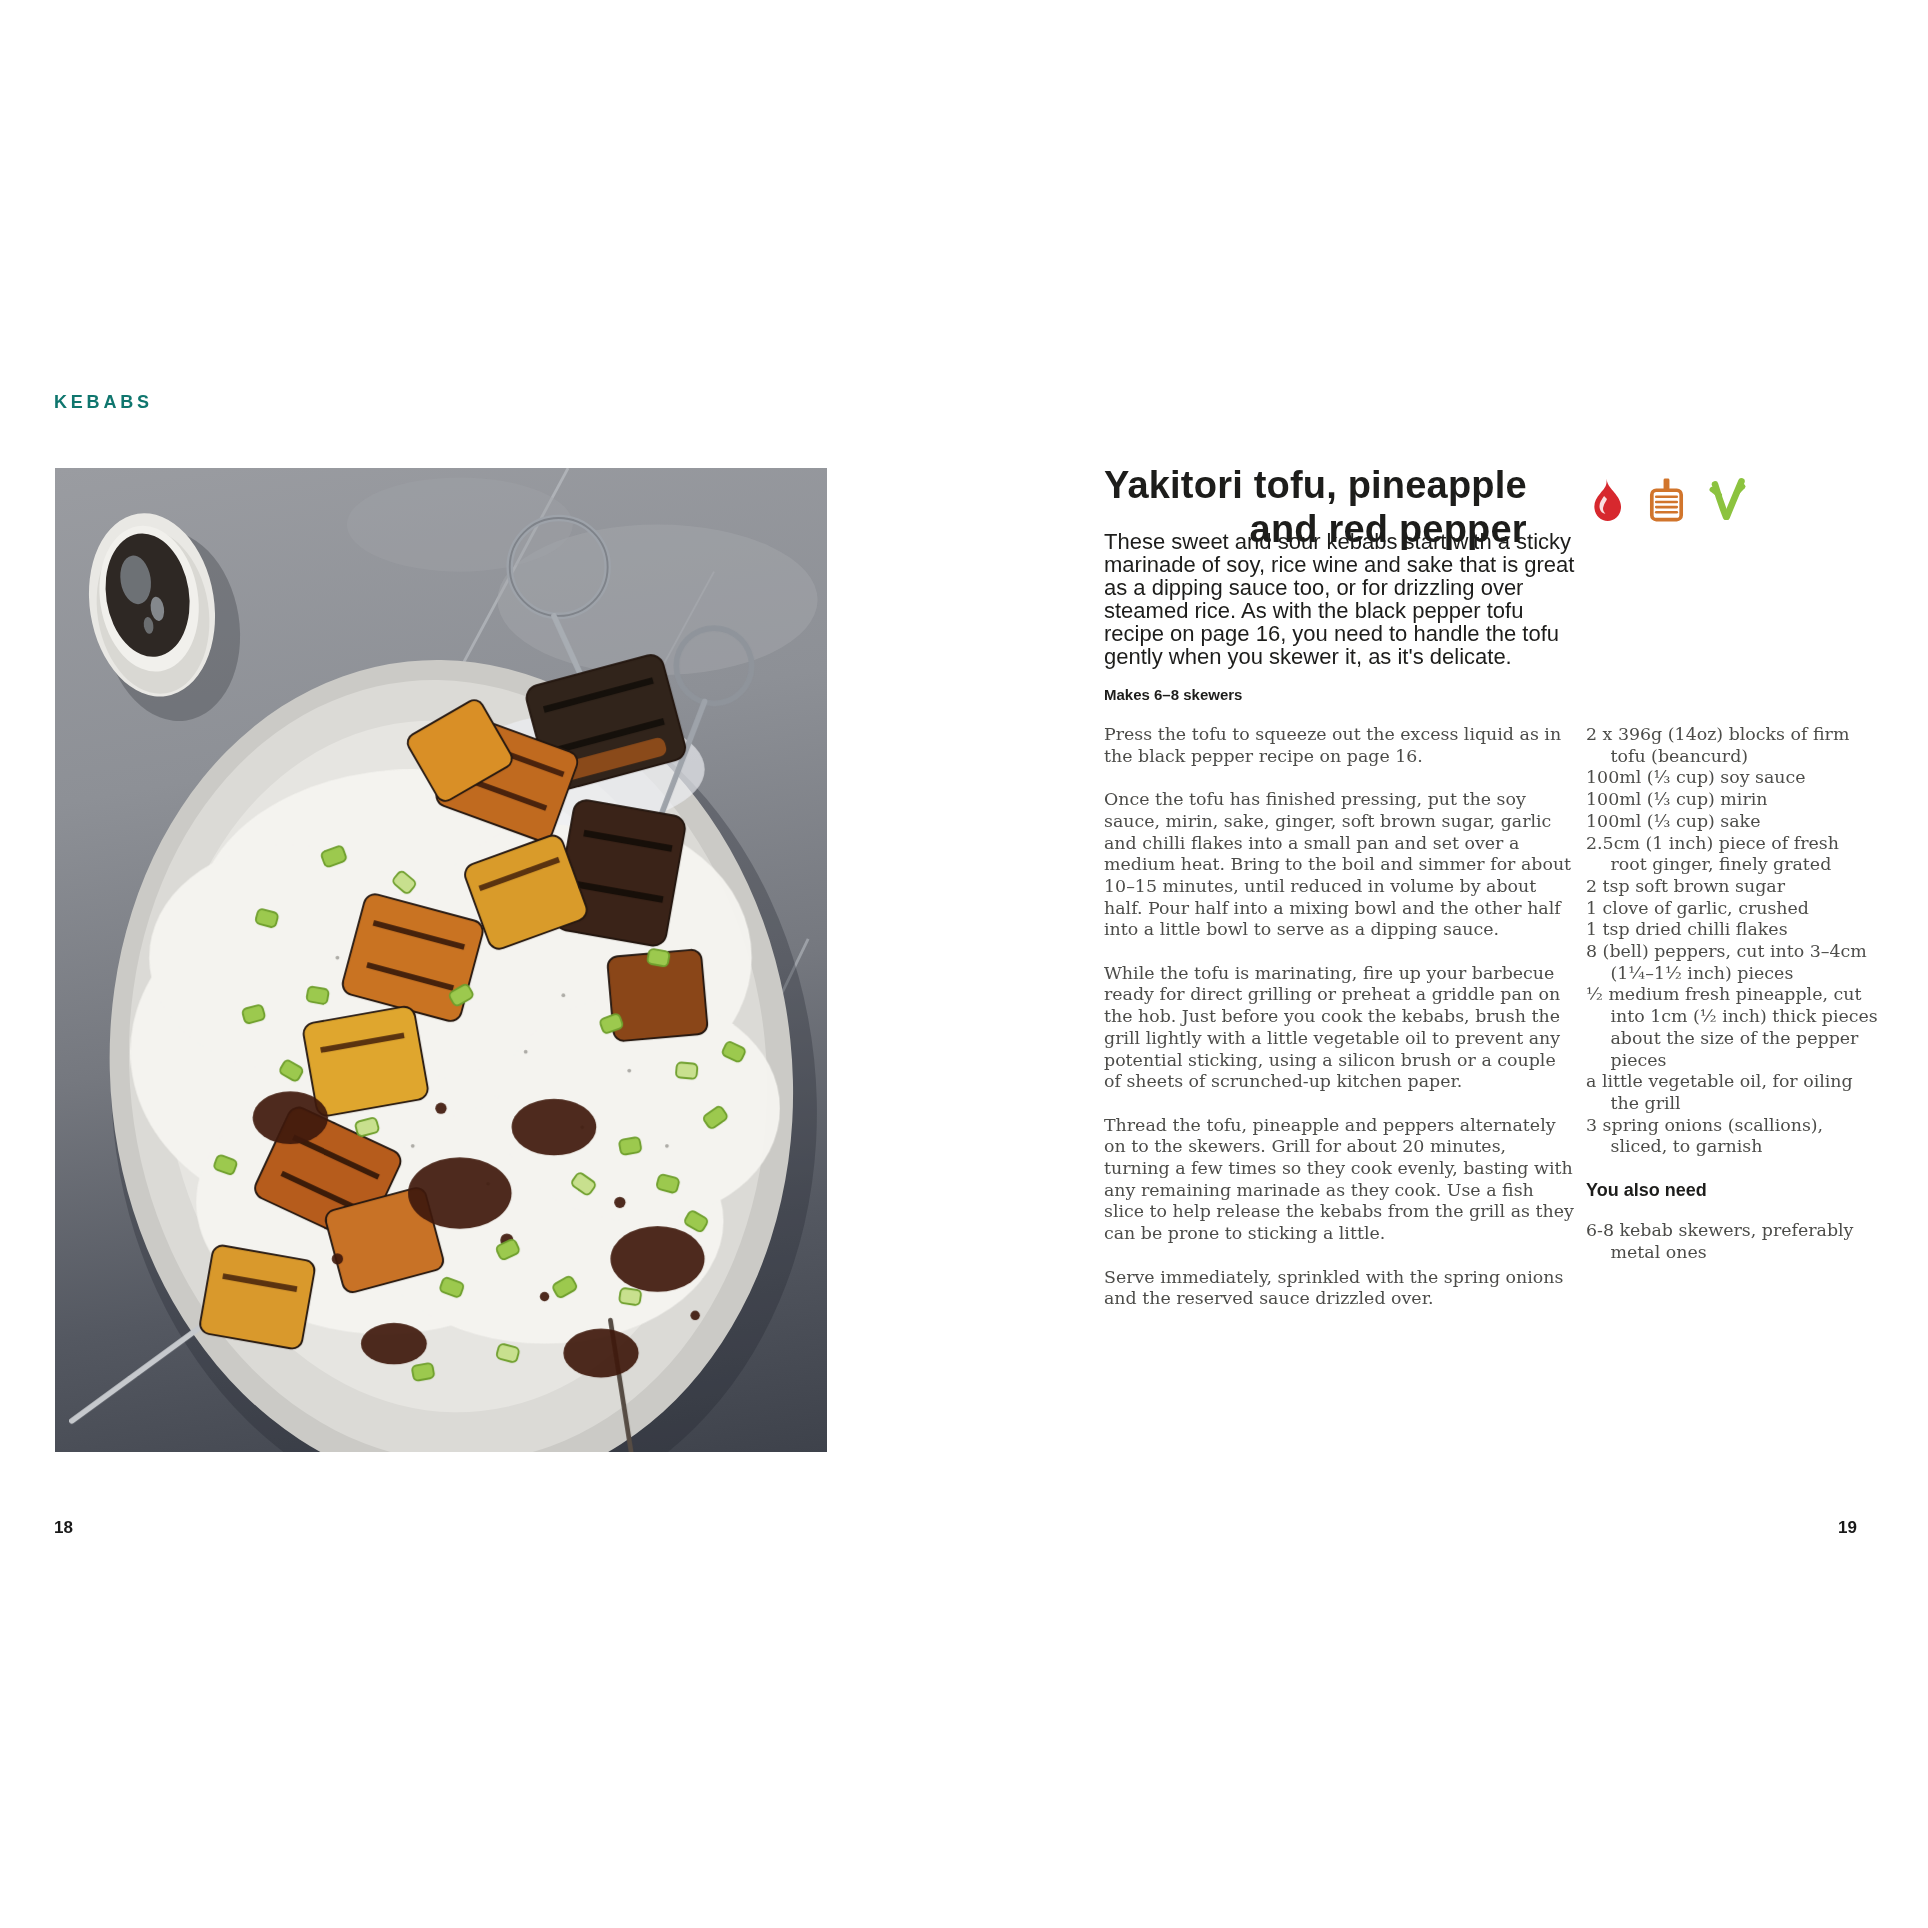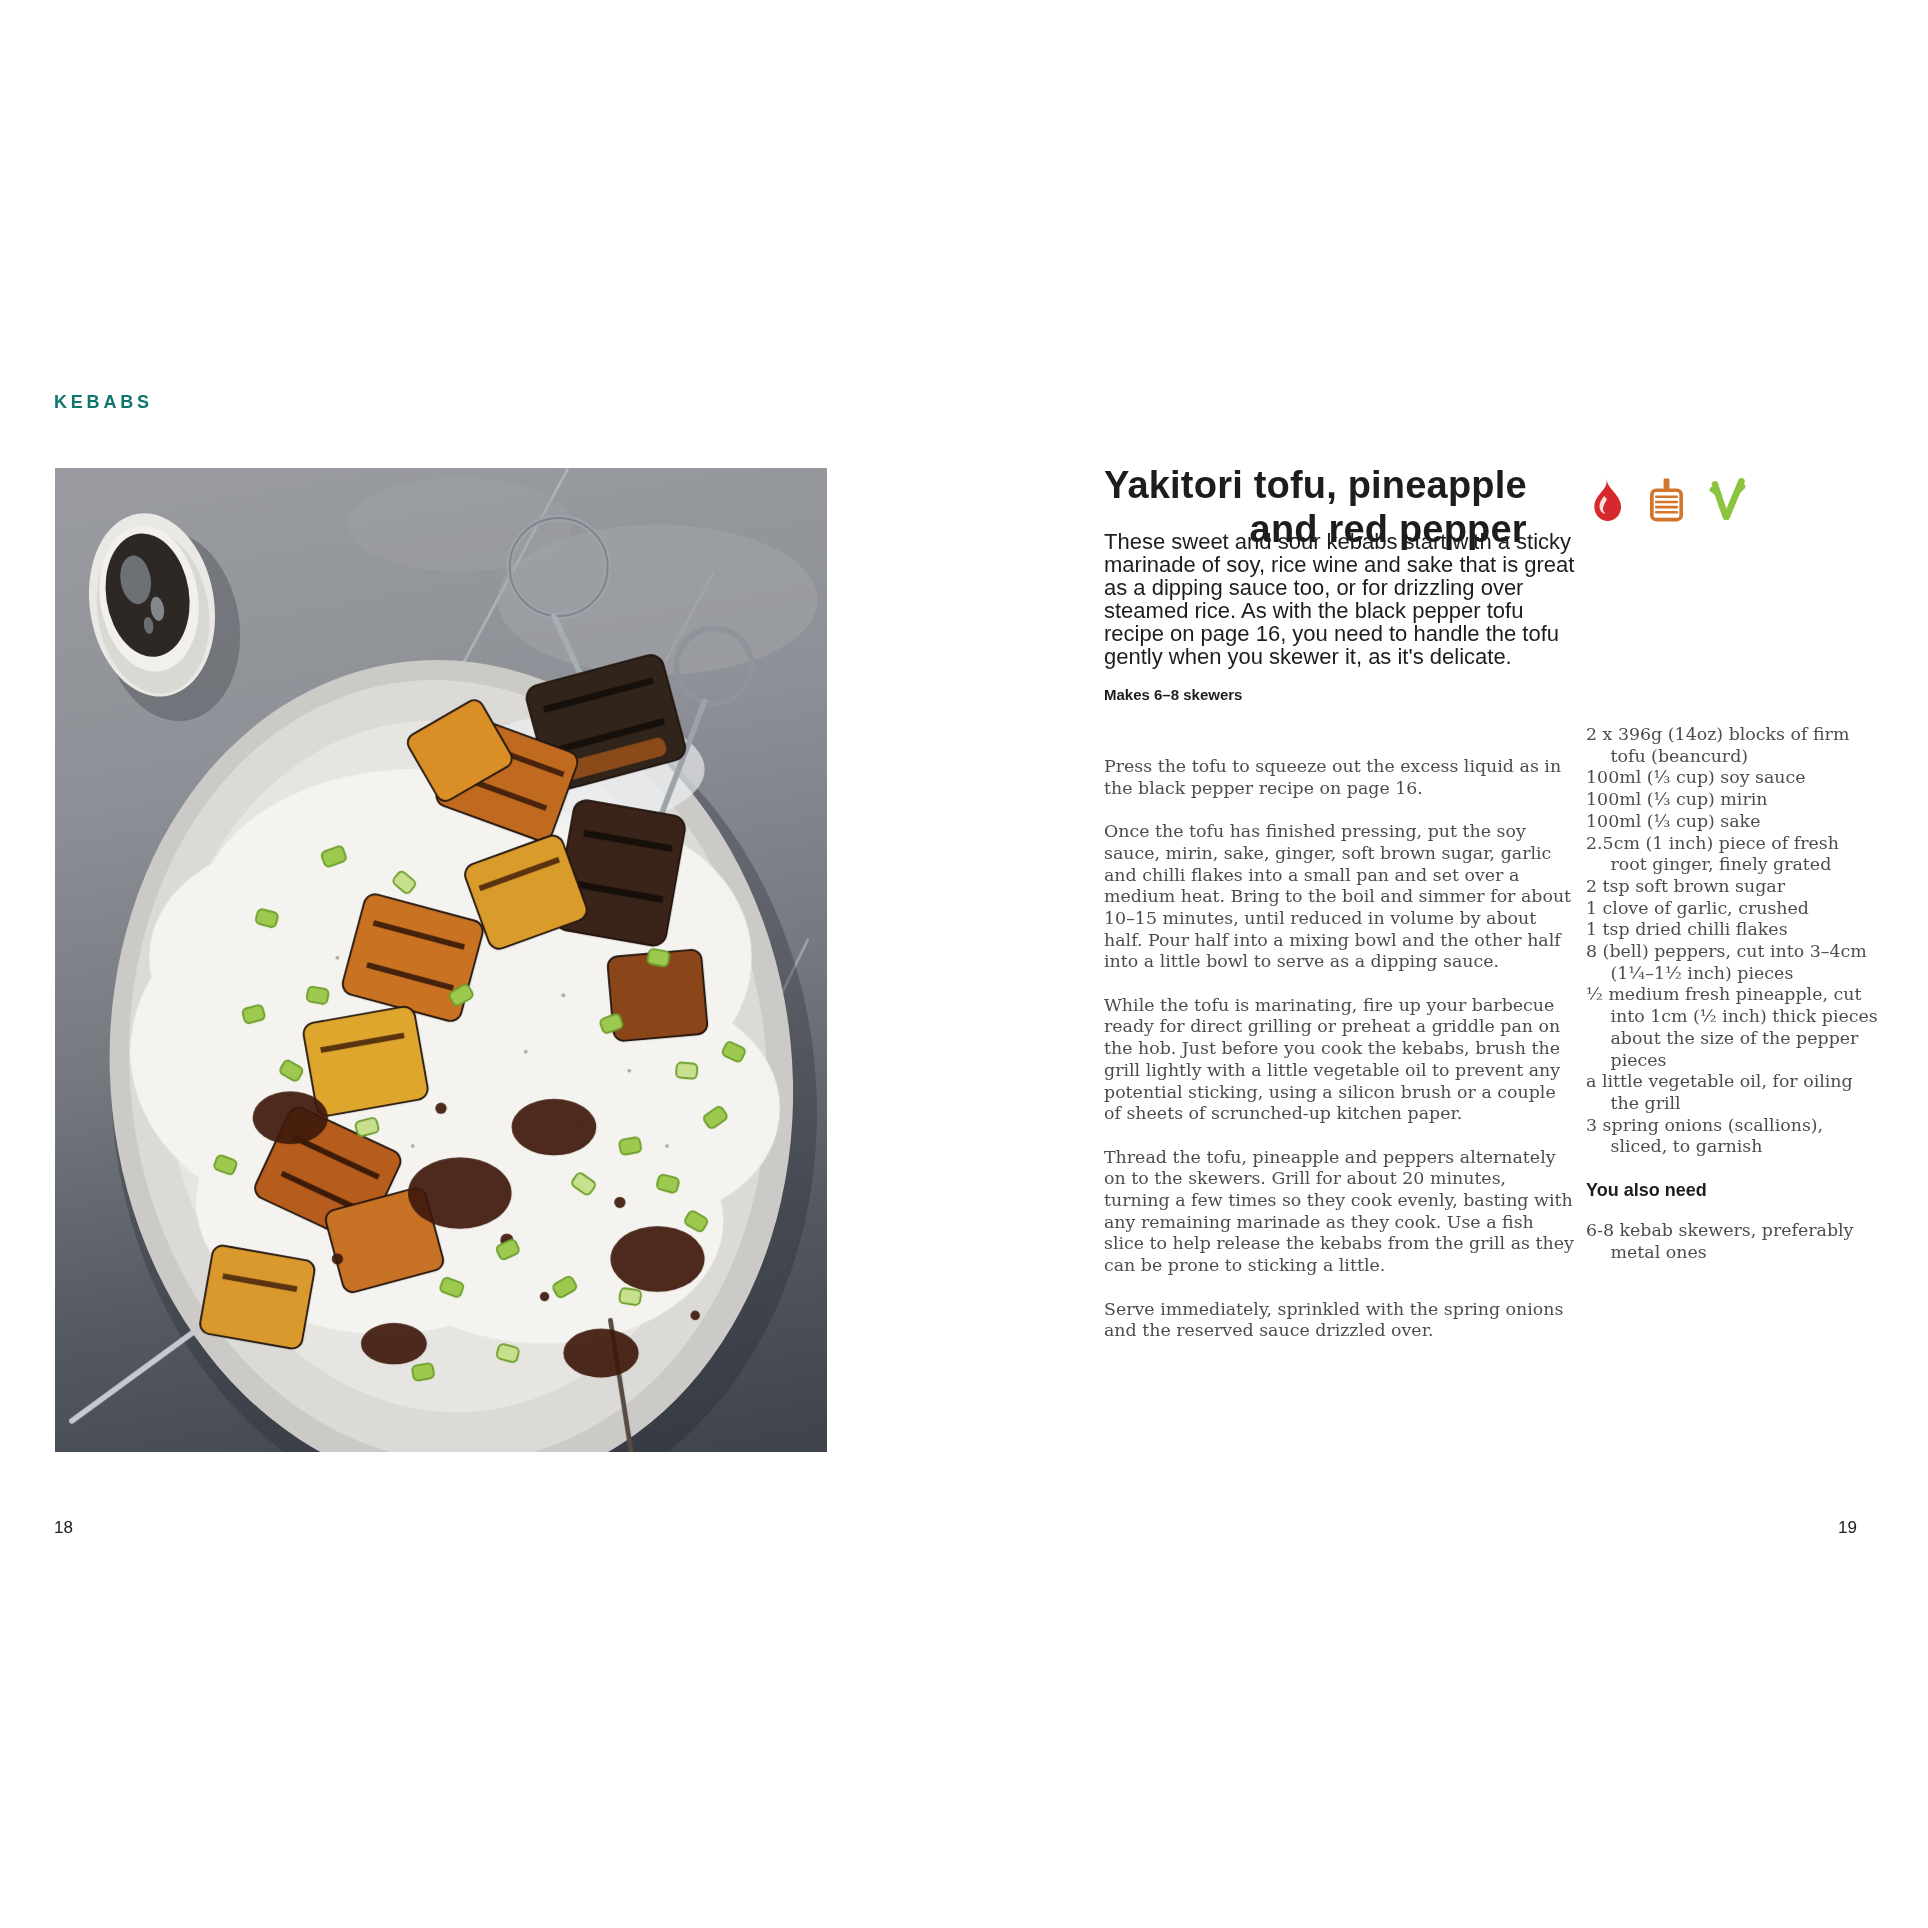--- a/index.html
+++ b/index.html
@@ -11,28 +11,28 @@
          background:linear-gradient(170deg,#9a9ca1 0%,#8d9096 30%,#75787f 55%,#545861 78%,#3e424b 100%);}
   .photo svg{position:absolute;left:0;top:0;}
 
   .title{position:absolute;left:1104px;top:463px;margin:0;font-size:38px;line-height:44px;font-weight:bold;letter-spacing:0.2px;color:#1d1d1b;text-align:right;}
   .icons{position:absolute;left:1582px;top:475px;display:flex;gap:14px;}
   .icons svg{width:47px;height:51px;display:block;}
 
   .intro{position:absolute;left:1104px;top:530px;width:475px;margin:0;font-size:22px;line-height:23px;font-weight:normal;color:#1d1d1b;}
   .makes{position:absolute;left:1104px;top:686px;font-size:15px;font-weight:bold;color:#1d1d1b;}
 
-  .method{position:absolute;left:1104px;top:756px;width:471px;font-family:"DejaVu Serif","Liberation Serif",serif;font-size:17.4px;line-height:21.7px;color:#4c4c49;}
+  .method{position:absolute;left:1104px;top:724px;width:471px;font-family:"DejaVu Serif","Liberation Serif",serif;font-size:17.4px;line-height:21.7px;color:#4c4c49;}
   .method p{margin:0 0 21.7px 0;}
 
   .ingredients{position:absolute;left:1586px;top:724px;width:294px;font-family:"DejaVu Serif","Liberation Serif",serif;font-size:17.4px;line-height:21.7px;color:#4c4c49;}
   .ing{padding-left:24.5px;text-indent:-24.5px;}
   .also-head{margin-top:21.7px;margin-bottom:19px;font-family:"Liberation Sans",sans-serif;font-size:18px;font-weight:bold;color:#1d1d1b;}
 
-  .pagenum{position:absolute;top:1518px;font-size:17px;font-weight:normal;color:#191919;}
+  .pagenum{position:absolute;top:1518px;font-size:17px;font-weight:bold;color:#191919;}
   .pagenum.pn-left{left:54px;}
   .pagenum.pn-right{left:1838px;}
 </style>
 </head>
 <body>
 
 <div>
 
   <div class="kicker">KEBABS</div>
 

